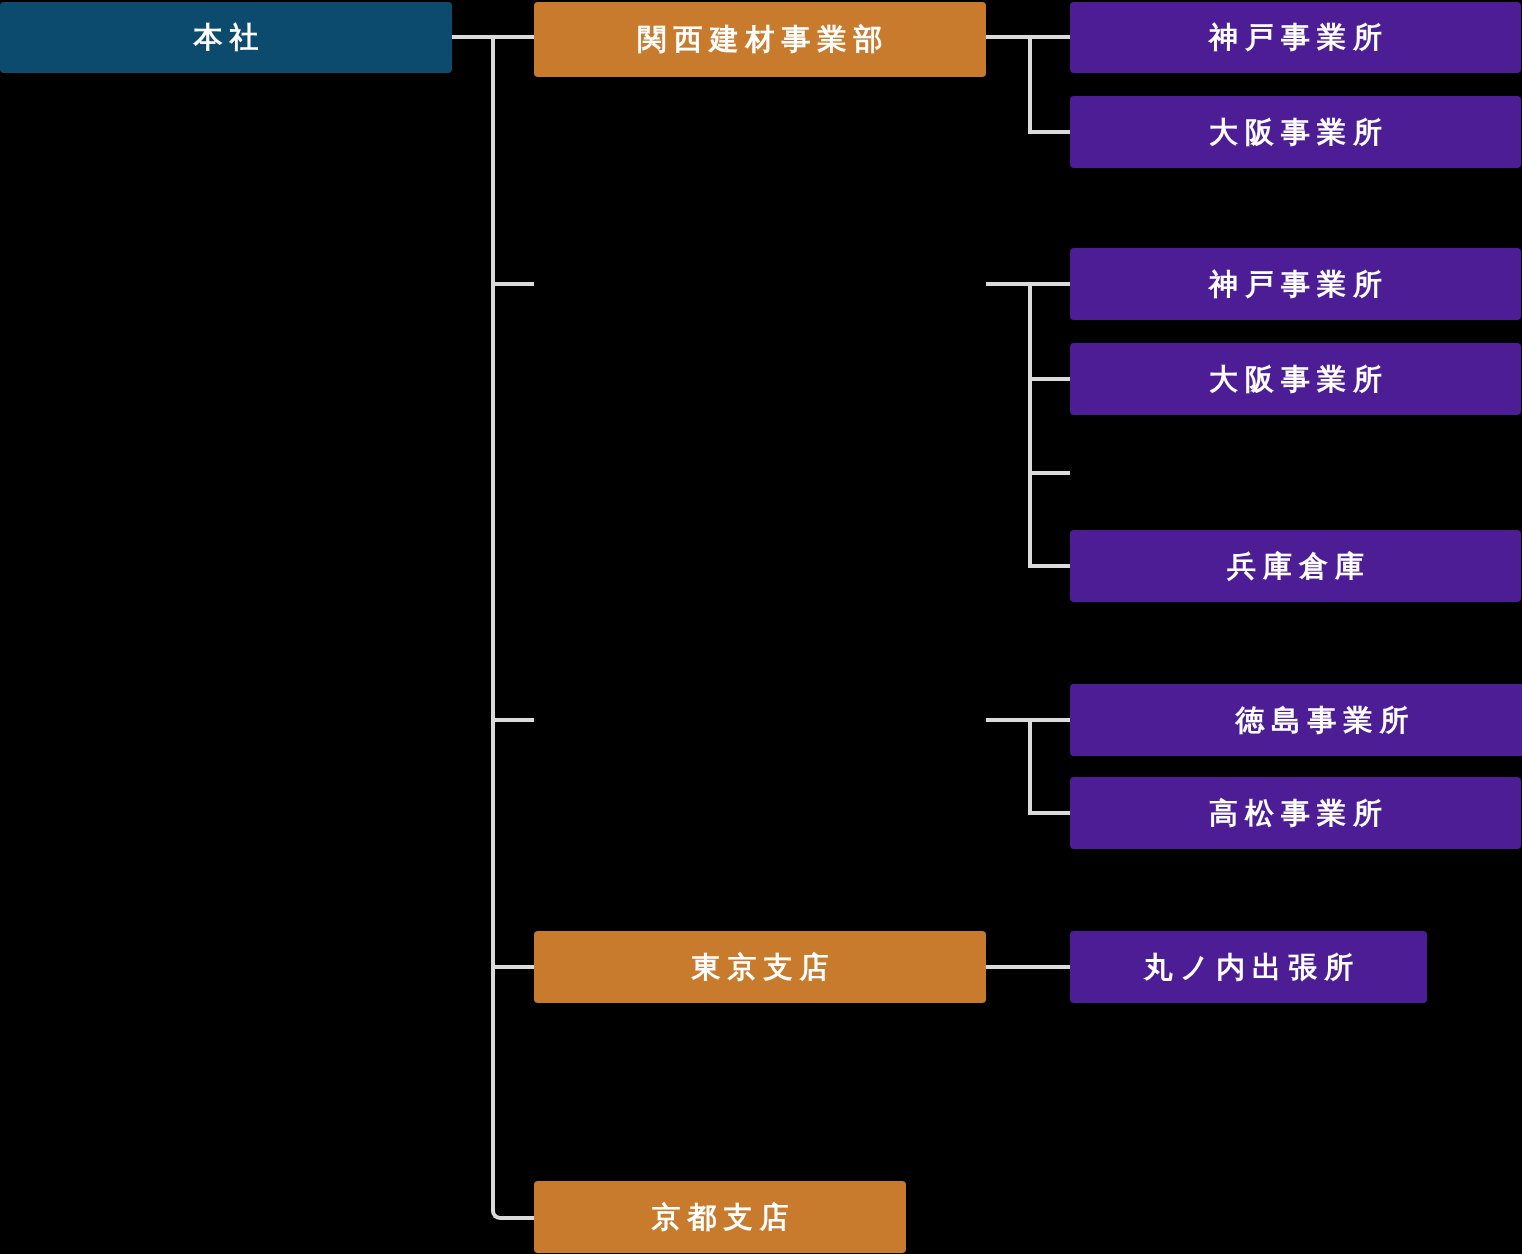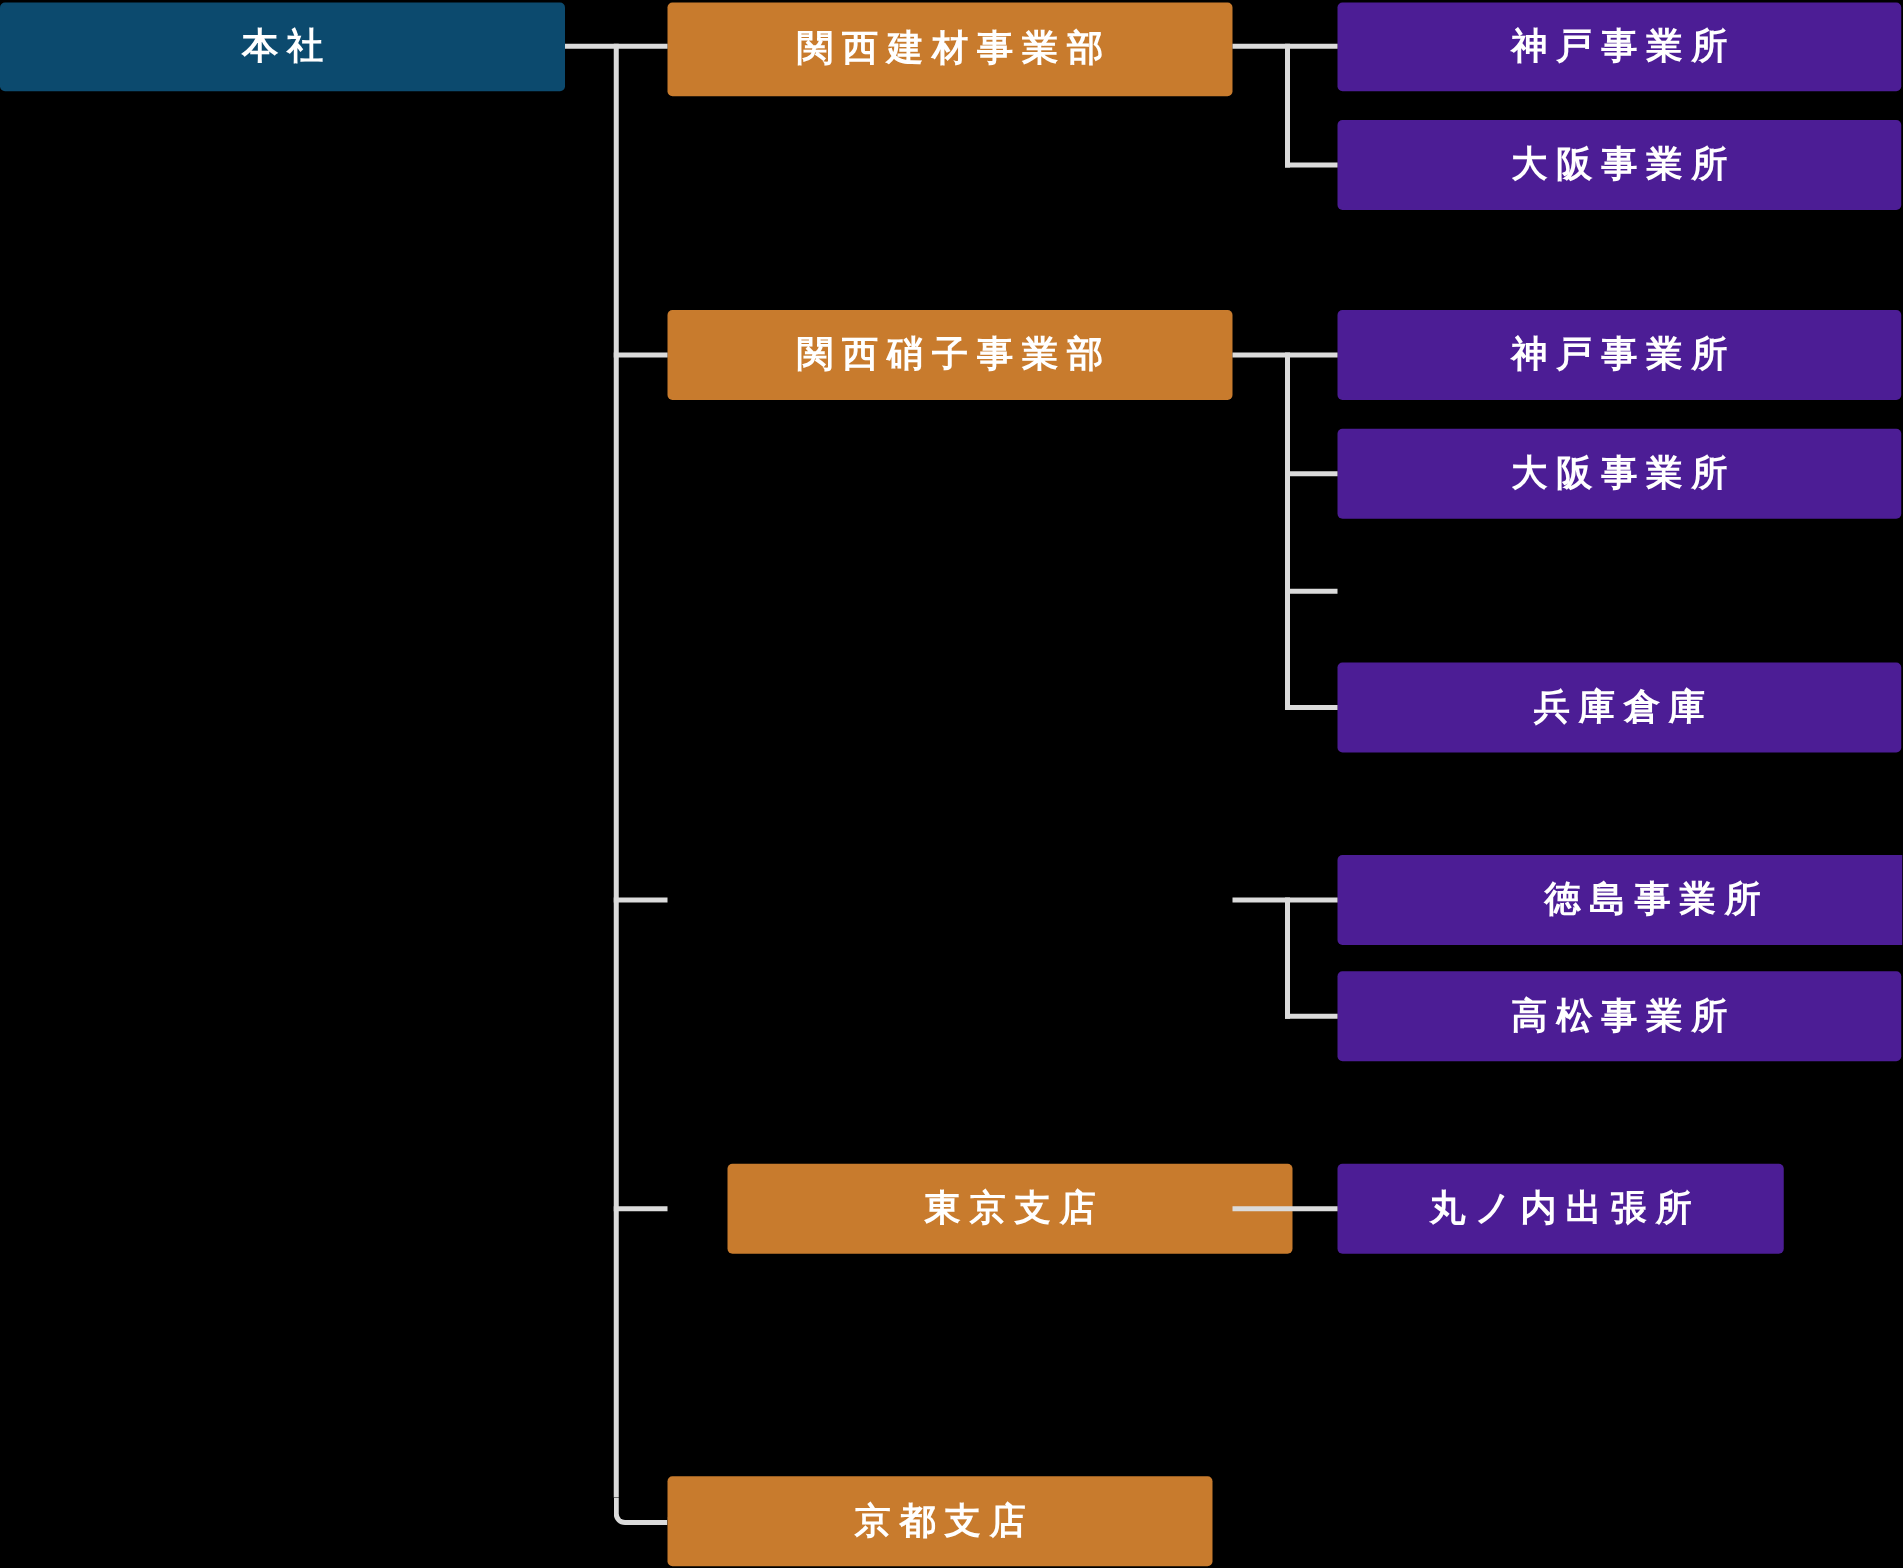--- a/index.html
+++ b/index.html
@@ -33,23 +33,22 @@
   }
 </style>
 </head>
 <body>
 
 <div class="stage">
 
   <div class="node node-root" style="left:0px;top:2px;width:452px;height:71px;">本社</div>
 
   <div class="node node-division" style="left:534px;top:2px;width:452px;height:75px;">関西建材事業部</div>
-  <div class="node node-division" style="left:534px;top:248px;width:452px;height:72px;">関西硝子事業部</div>
-  <div class="node node-division" style="left:534px;top:931px;width:452px;height:72px;margin-left:48px;">東京支店</div>
-  <div class="node node-division" style="left:534px;top:1181px;width:436px;height:72px;">京都支店</div>
+  <div class="node node-division" style="left:534px;top:931px;width:452px;height:72px;">東京支店</div>
+  <div class="node node-division" style="left:534px;top:1181px;width:372px;height:72px;">京都支店</div>
 
   <div class="node node-office" style="left:1070px;top:2px;width:451px;height:71px;">神戸事業所</div>
   <div class="node node-office" style="left:1070px;top:96px;width:451px;height:72px;">大阪事業所</div>
 
   <div class="node node-office" style="left:1070px;top:248px;width:451px;height:72px;">神戸事業所</div>
   <div class="node node-office" style="left:1070px;top:343px;width:451px;height:72px;">大阪事業所</div>
   <div class="node node-office" style="left:1070px;top:530px;width:451px;height:72px;">兵庫倉庫</div>
 
   <div class="node node-office" style="left:1070px;top:684px;width:504px;height:72px;">徳島事業所</div>
   <div class="node node-office" style="left:1070px;top:777px;width:451px;height:72px;">高松事業所</div>

